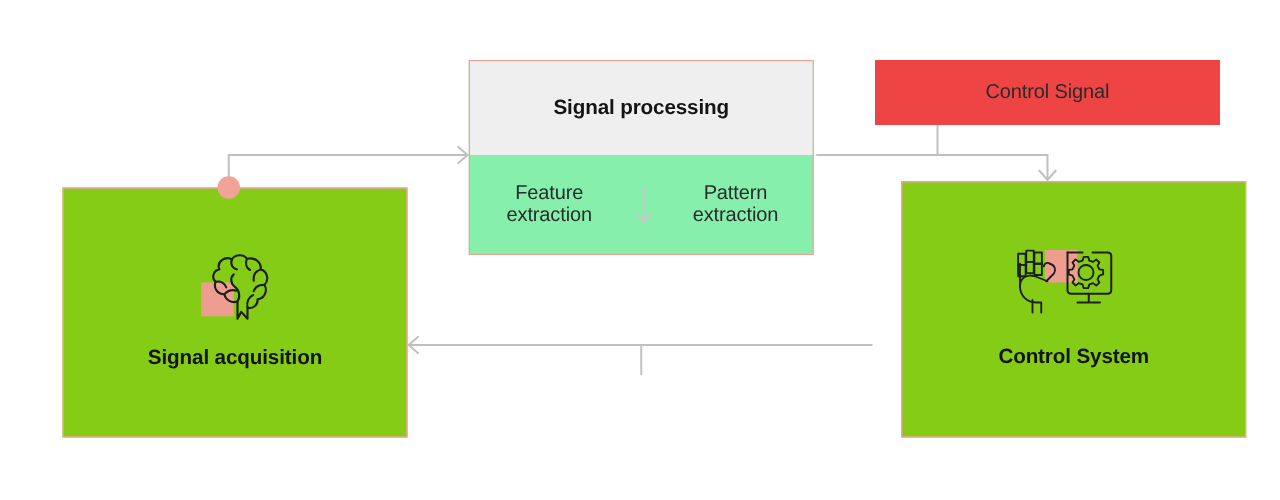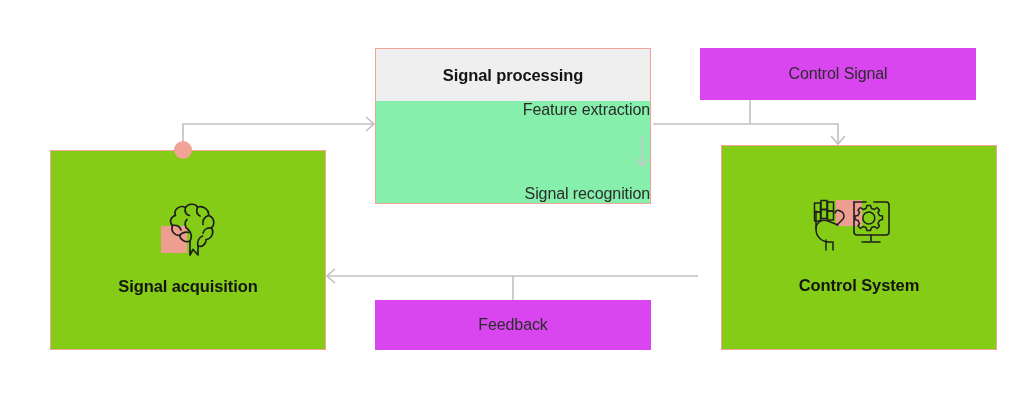--- a/index.html
+++ b/index.html
@@ -99,24 +99,23 @@
     align-items: center;
     justify-content: center;
     font-size: 16.5px;
     font-weight: bold;
     color: #141414;
     letter-spacing: -0.1px;
   }
   #signal-processing-body {
     flex: 1;
     display: flex;
-    flex-direction: column;
-    align-items: flex-end;
-    justify-content: center;
-    gap: 16px;
+    align-items: center;
+    justify-content: center;
+    gap: 4px;
   }
   .process-step {
     font-size: 16px;
     color: #2b2b2b;
     text-align: center;
     letter-spacing: -0.1px;
   }
   #process-flow-arrow {
     display: block;
   }
@@ -129,21 +128,21 @@
     height: 205px;
     margin-left: 21px;
   }
   #node-control-system .node-icon { top: 48px; height: 64px; }
   #node-control-system .node-title { top: 130px; }
 
   
   .label-chip {
     position: absolute;
     z-index: 2;
-    background: #d946ef;
+    background: #ef4444;
     display: flex;
     align-items: center;
     justify-content: center;
     font-size: 16px;
     color: #2b2b2b;
     letter-spacing: -0.1px;
   }
   #label-control-signal {
     left: 700px;
     top: 48px;
@@ -213,21 +212,21 @@
   <div id="acquisition-port-dot"></div>
 
   <div class="node" id="node-signal-processing">
     <div id="signal-processing-header">Signal processing</div>
     <div id="signal-processing-body">
       <div class="process-step">Feature extraction</div>
       <svg id="process-flow-arrow" class="icon-svg" width="16" height="34" viewBox="0 0 16 34" xmlns="http://www.w3.org/2000/svg">
         <path d="M8,1 L8,30" fill="none" stroke="#c8c8c8" stroke-width="1.6"></path>
         <path d="M2,24 L8,31 L14,24" fill="none" stroke="#c8c8c8" stroke-width="1.6"></path>
       </svg>
-      <div class="process-step">Signal recognition</div>
+      <div class="process-step">Pattern extraction</div>
     </div>
   </div>
 
   <div class="node" id="node-control-system">
     <div class="node-icon">
       <svg class="icon-svg" width="110" height="64" viewBox="0 0 110 64" xmlns="http://www.w3.org/2000/svg">
         <rect x="32" y="6" width="26" height="26" fill="#ee9e90"></rect>
 
         <g fill="none" stroke="#1e1e1e" stroke-width="1.5" stroke-linecap="round" stroke-linejoin="round">
           <path d="M12,17 L12,35 C12,43 18,48 25,48 L29,48 L29,56"></path>
@@ -260,15 +259,14 @@
                    L63,11.5 L66.5,11.5 Z"></path>
           <circle cx="64.8" cy="24" r="6"></circle>
         </g>
       </svg>
     </div>
     <div class="node-title">Control System</div>
   </div>
 
   <div class="label-chip" id="label-control-signal">Control Signal</div>
 
-  <div class="label-chip" id="label-feedback">Feedback</div>
 
 </div>
 
 </body></html>

